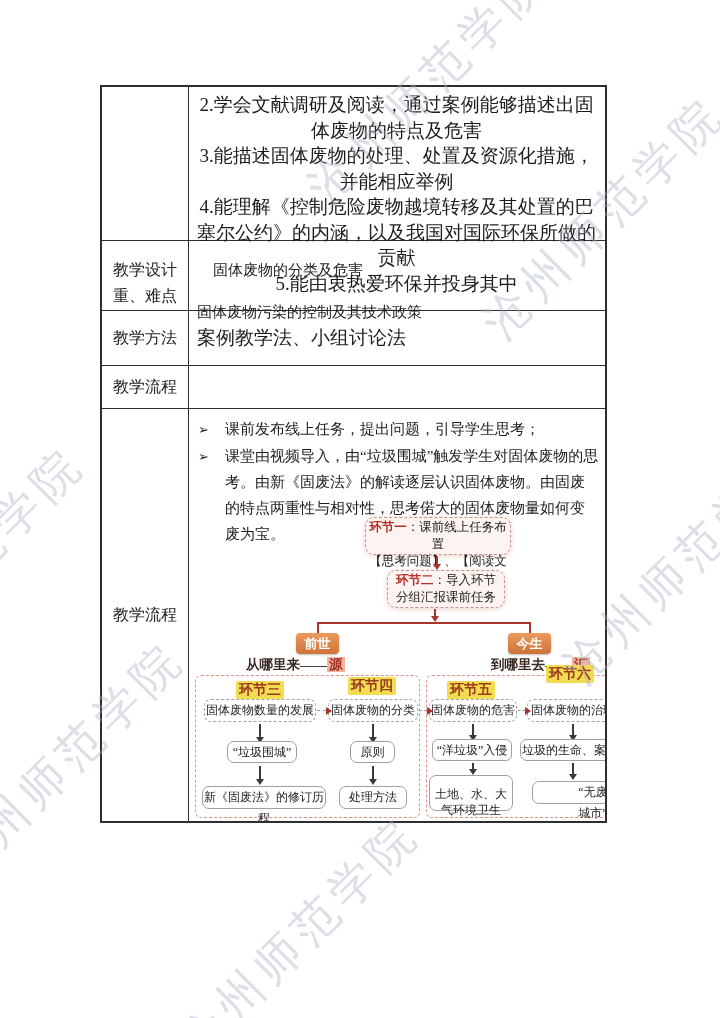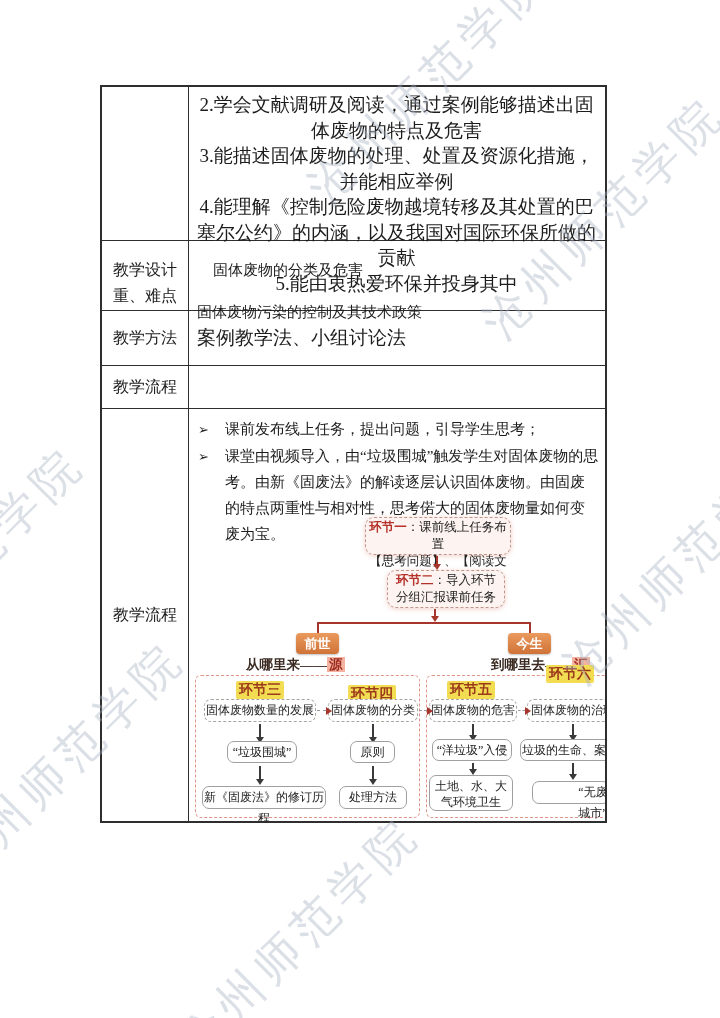--- a/index.html
+++ b/index.html
@@ -45,21 +45,21 @@
      font-size:13px;line-height:21px;text-align:center;border-radius:4px;
      box-shadow:0 1px 2px rgba(0,0,0,.25);}
   .capt{font-size:13.5px;font-weight:bold;color:#3a2a22;white-space:nowrap;}
   .capt .hl{background:#f3b3a0;color:#9e2b1e;padding:0 2px;}
   .cont{border:1.6px dashed #df9486;border-radius:6px;background:transparent;}
   .ylab{background:#f2dc52;color:#9c3a1c;font-weight:bold;font-size:14px;
      line-height:18px;text-align:center;border-radius:2px;}
   .fbox{background:#fff;border:1px dashed #aaa49e;border-radius:7px;font-size:12px;
      line-height:21px;text-align:center;color:#222;}
   .fbox.solid{border:1px solid #a0a0a0;}
-  .fbox.tall{line-height:16px;padding-top:2px;}
+  .fbox.tall{line-height:16px;padding-top:10px;}
 
   
   .va{width:2px;background:#3a3a3a;}
   .va::after{content:"";position:absolute;bottom:-5px;left:-3px;
      border:4px solid transparent;border-top:6px solid #3a3a3a;border-bottom:none;}
   .ra{width:2px;background:#a6362b;}
   .ra::after{content:"";position:absolute;bottom:-5px;left:-3px;
      border:4px solid transparent;border-top:6px solid #a6362b;border-bottom:none;}
   .rline{background:#a6362b;}
   .hconn{height:0;border-top:1.6px dashed #9a9a9a;}
@@ -154,41 +154,41 @@
             <span>从哪里来——</span><span class="hl">源</span>
           </div>
           <div class="abs capt" style="left:302px;top:247px;">
             <span>到哪里去——</span><span class="hl">汇</span>
           </div>
 
           <div class="abs cont" style="left:6px;top:266px;width:225px;height:143px;"></div>
           <div class="abs cont" style="left:237px;top:266px;width:200px;height:143px;"></div>
 
           <div class="abs ylab" style="left:47px;top:272px;width:48px;">环节三</div>
-          <div class="abs ylab" style="left:159px;top:276px;width:48px;">环节四</div>
+          <div class="abs ylab" style="left:159px;top:268px;width:48px;">环节四</div>
           <div class="abs ylab" style="left:258px;top:272px;width:48px;">环节五</div>
           <div class="abs ylab" style="left:357px;top:256px;width:48px;">环节六</div>
 
           <div class="abs fbox" style="left:15px;top:290px;width:112px;height:23px;">固体废物数量的发展</div>
           <div class="abs fbox" style="left:139px;top:290px;width:90px;height:23px;">固体废物的分类</div>
           <div class="abs fbox" style="left:240px;top:290px;width:88px;height:23px;">固体废物的危害</div>
           <div class="abs fbox" style="left:338px;top:290px;width:92px;height:23px;">固体废物的治理</div>
 
           <div class="abs hconn" style="left:128px;top:301px;width:9px;"></div>
           <div class="abs hconn" style="left:230px;top:301px;width:8px;"></div>
           <div class="abs hconn" style="left:329px;top:301px;width:7px;"></div>
 
           <div class="abs va" style="left:70px;top:315px;height:14px;"></div>
           <div class="abs va" style="left:183px;top:315px;height:14px;"></div>
           <div class="abs va" style="left:283px;top:315px;height:12px;"></div>
           <div class="abs va" style="left:383px;top:315px;height:12px;"></div>
 
           <div class="abs fbox solid" style="left:38px;top:332px;width:70px;height:22px;">“垃圾围城”</div>
           <div class="abs fbox solid" style="left:161px;top:332px;width:45px;height:22px;">原则</div>
-          <div class="abs fbox solid" style="left:243px;top:330px;width:80px;height:22px;">“洋垃圾”入侵</div>
+          <div class="abs fbox solid" style="left:243px;top:330px;width:80px;height:22px;border-radius:6px;">“洋垃圾”入侵</div>
           <div class="abs fbox solid" style="left:331px;top:330px;width:100px;height:22px;">垃圾的生命、案例</div>
 
           <div class="abs va" style="left:70px;top:357px;height:14px;"></div>
           <div class="abs va" style="left:183px;top:357px;height:14px;"></div>
           <div class="abs va" style="left:283px;top:354px;height:7px;"></div>
           <div class="abs va" style="left:383px;top:354px;height:12px;"></div>
 
           <div class="abs fbox solid" style="left:13px;top:377px;width:124px;height:23px;">新《固废法》的修订历程</div>
           <div class="abs fbox solid" style="left:150px;top:377px;width:68px;height:23px;">处理方法</div>
           <div class="abs fbox solid tall" style="left:240px;top:366px;width:84px;height:36px;">土地、水、大气环境卫生</div>

